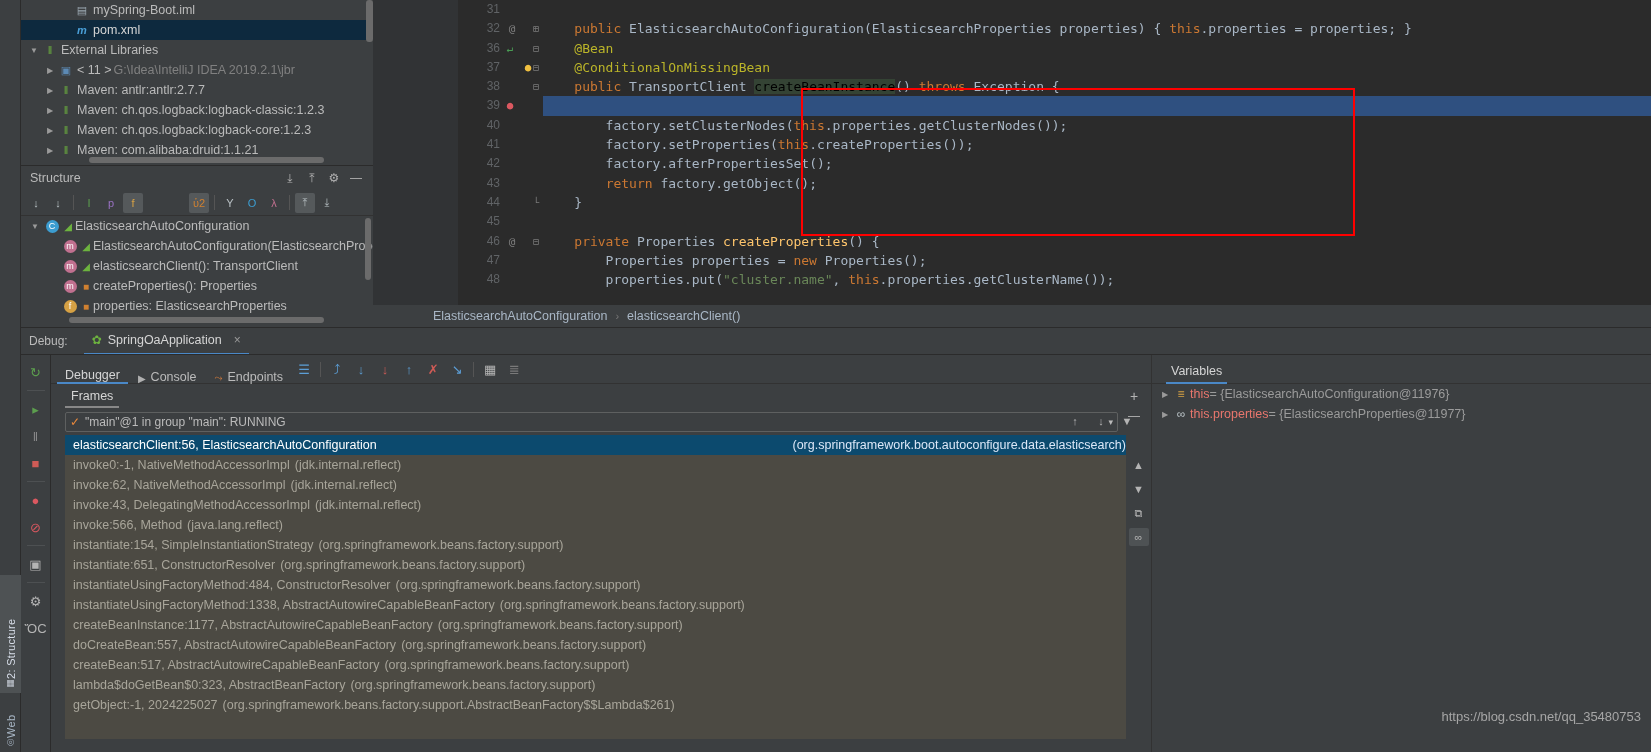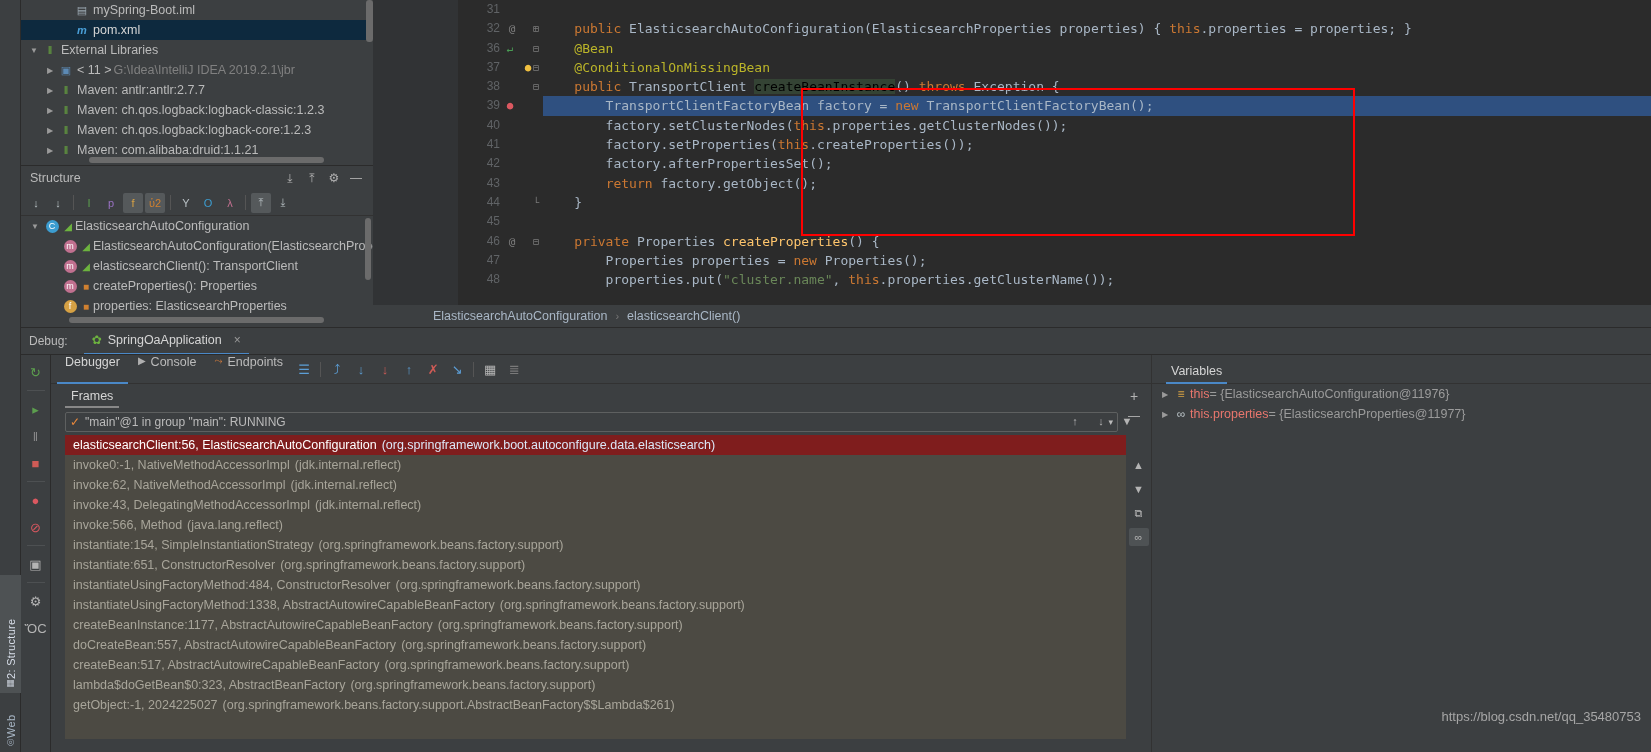--- a/index.html
+++ b/index.html
@@ -160,21 +160,21 @@
   .dsbtn { width: 22px; height: 22px; display: flex; align-items: center;
            justify-content: center; font-size: 13px; }
   .dsep { width: 18px; height: 1px; background: #4d5052; margin: 2px 0; }
 
   .dbg-main { position: absolute; left: 30px; top: 0; right: 0; height: 398px; }
   .dbg-toolbar {
     height: 29px; display: flex; align-items: center; gap: 2px; padding-left: 6px;
     border-bottom: 1px solid #323232;
   }
   .dtab {
-    display: flex; align-items: flex-start; gap: 5px; height: 29px; padding: 0 8px;
+    display: flex; align-items: flex-end; gap: 5px; height: 29px; padding: 0 8px;
     font-size: 12.5px; color: #bbbbbb;
   }
   .dtab.act { color: #d5d5d5; border-bottom: 2px solid #4a88c7; }
   .dtbtn { width: 22px; height: 22px; display: flex; align-items: center;
            justify-content: center; font-size: 13px; color: #b4b4b4; }
 
   .frames-col { position: absolute; left: 0; top: 29px; width: 1075px; bottom: 0; }
   .frames-tabrow { height: 24px; display: flex; align-items: flex-end; padding-left: 14px; }
   .frames-tab { font-size: 12.5px; color: #d5d5d5; padding: 0 6px 3px 6px;
                 border-bottom: 2px solid #888; }
@@ -184,21 +184,21 @@
     display: flex; align-items: center; padding: 0 4px; font-size: 12px; color: #bbbbbb;
   }
   .thread-select .chk { color: #e8883c; margin-right: 5px; font-size: 12px; }
   .thread-select .arrow-d { margin-left: auto; color: #bbb; font-size: 9px; }
   .frames-list { position: relative; margin-left: 14px; margin-right: 0;
                  height: 304px; background: #4c4a43; overflow: hidden; }
   .frame {
     height: 20px; display: flex; align-items: center; padding-left: 8px;
     font-size: 12.5px; color: #a8a59a; white-space: nowrap;
   }
-  .frame.sel { background: #7f1d1d; color: #ffffff; }
+  .frame.sel { background: #0c4a6e; color: #ffffff; justify-content: space-between; }
   .frame .pkg { margin-left: 5px; }
   .frame.sel .pkg { color: #dce7f7; }
   .fr-vtools {
     position: absolute; left: 1075px; top: 53px; width: 25px; height: 345px;
     display: flex; flex-direction: column; align-items: center; gap: 6px; padding-top: 48px;
   }
   .frv { width: 20px; height: 18px; display: flex; align-items: center;
          justify-content: center; font-size: 11px; color: #b4b4b4; }
   .frv.box { background: #4e5254; border-radius: 2px; }
 
@@ -299,21 +299,21 @@
       <span class="sh-icon">⚙</span>
       <span class="sh-icon">—</span>
     </div>
     <div class="struct-toolbar" id="struct-toolbar">
         <div class="stbtn" style="color: rgb(184, 192, 196);">↓</div>
         <div class="stbtn" style="color: rgb(184, 192, 196);">↓</div>
         <span class="sep-v"></span>
         <div class="stbtn" style="color: rgb(92, 158, 78);">I</div>
         <div class="stbtn" style="color: rgb(154, 114, 196);">p</div>
         <div class="stbtn on" style="color: rgb(214, 161, 68);">f</div>
-        <div class="stbtn on" style="color: rgb(208, 128, 48);">ὑ2</div>
+        <div class="stbtn on" style="color: rgb(208, 128, 48); margin-left: 44px;">ὑ2</div>
         <span class="sep-v"></span>
         <div class="stbtn" style="color: rgb(184, 192, 196);">Y</div>
         <div class="stbtn" style="color: rgb(60, 157, 208);">O</div>
         <div class="stbtn" style="color: rgb(192, 112, 143);">λ</div>
         <span class="sep-v"></span>
         <div class="stbtn on" style="color: rgb(184, 192, 196);">⤒</div>
         <div class="stbtn" style="color: rgb(184, 192, 196);">⤓</div>
       </div>
     <div class="struct-list">
       <div id="struct-rows">
@@ -354,21 +354,21 @@
   </div>
 
   <div class="editor">
     <div class="gutter"></div>
     <div class="code-area" id="code-lines">
         <div class="cl"><span class="ln">31</span><span class="code"></span></div>
         <div class="cl"><span class="ln">32</span><span class="gm at">@</span><span class="gm fold">⊞</span><span class="code"><span class="pl">    </span><span class="kw">public</span><span class="pl"> ElasticsearchAutoConfiguration(ElasticsearchProperties properties) </span><span class="pl">{ </span><span class="kw">this</span><span class="pl">.properties = properties; }</span></span></div>
         <div class="cl"><span class="ln">36</span><span class="gm run">↵</span><span class="gm fold">⊟</span><span class="code"><span class="pl">    </span><span class="anno">@Bean</span></span></div>
         <div class="cl"><span class="ln">37</span><span class="gm bulb">●</span><span class="gm fold">⊟</span><span class="code"><span class="pl">    </span><span class="anno">@ConditionalOnMissingBean</span></span></div>
         <div class="cl"><span class="ln">38</span><span class="gm fold">⊟</span><span class="code"><span class="pl">    </span><span class="kw">public</span><span class="pl"> TransportClient </span><span class="fieldhl">createBeanInstance</span><span class="pl">() </span><span class="kw">throws</span><span class="pl"> Exception {</span></span></div>
-        <div class="cl"><div class="hl-line"></div><span class="ln">39</span><span class="gm bp">●</span><span class="code"><span class="pl">        TransportClientFactoryBean factory = </span><span class="kw">new</span><span class="pl"> TransportClientFactoryBean();</span></span></div>
+        <div class="cl"><div class="hl-line"></div><span class="ln">39</span><span class="gm bp">●</span></div>
         <div class="cl"><span class="ln">40</span><span class="code"><span class="pl">        factory.</span><span class="pl">setClusterNodes</span><span class="pl">(</span><span class="kw">this</span><span class="pl">.properties.</span><span class="pl">getClusterNodes</span><span class="pl">());</span></span></div>
         <div class="cl"><span class="ln">41</span><span class="code"><span class="pl">        factory.</span><span class="pl">setProperties</span><span class="pl">(</span><span class="kw">this</span><span class="pl">.</span><span class="pl">createProperties</span><span class="pl">());</span></span></div>
         <div class="cl"><span class="ln">42</span><span class="code"><span class="pl">        factory.</span><span class="pl">afterPropertiesSet</span><span class="pl">();</span></span></div>
         <div class="cl"><span class="ln">43</span><span class="code"><span class="pl">        </span><span class="kw">return</span><span class="pl"> factory.</span><span class="pl">getObject</span><span class="pl">();</span></span></div>
         <div class="cl"><span class="ln">44</span><span class="gm fold">└</span><span class="code"><span class="pl">    }</span></span></div>
         <div class="cl"><span class="ln">45</span><span class="code"></span></div>
         <div class="cl"><span class="ln">46</span><span class="gm at">@</span><span class="gm fold">⊟</span><span class="code"><span class="pl">    </span><span class="kw">private</span><span class="pl"> Properties </span><span class="fn">createProperties</span><span class="pl">() {</span></span></div>
         <div class="cl"><span class="ln">47</span><span class="code"><span class="pl">        Properties properties = </span><span class="kw">new</span><span class="pl"> Properties();</span></span></div>
         <div class="cl"><span class="ln">48</span><span class="code"><span class="pl">        properties.</span><span class="pl">put</span><span class="pl">(</span><span class="str">"cluster.name"</span><span class="pl">, </span><span class="kw">this</span><span class="pl">.properties.</span><span class="pl">getClusterName</span><span class="pl">());</span></span></div>
       </div>

